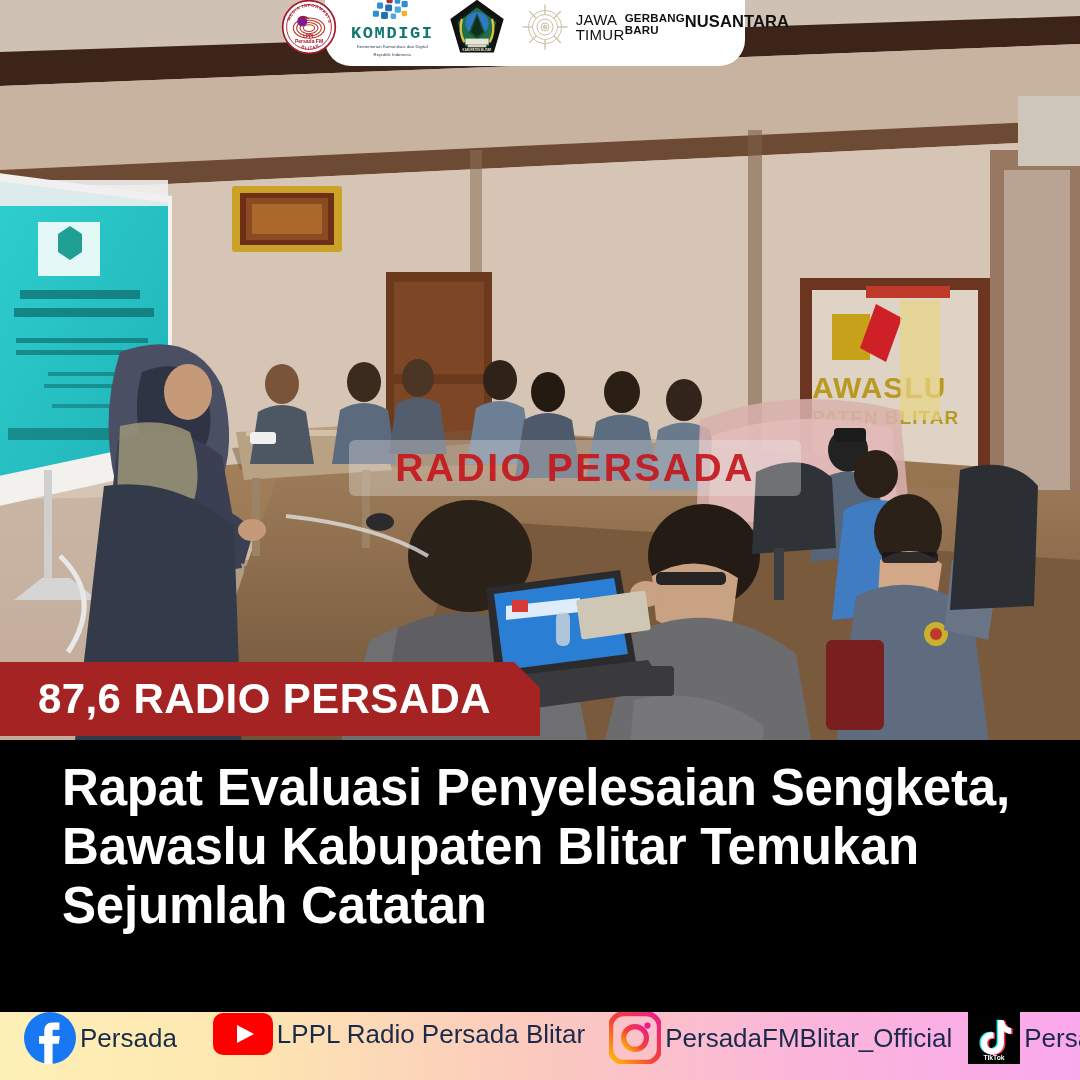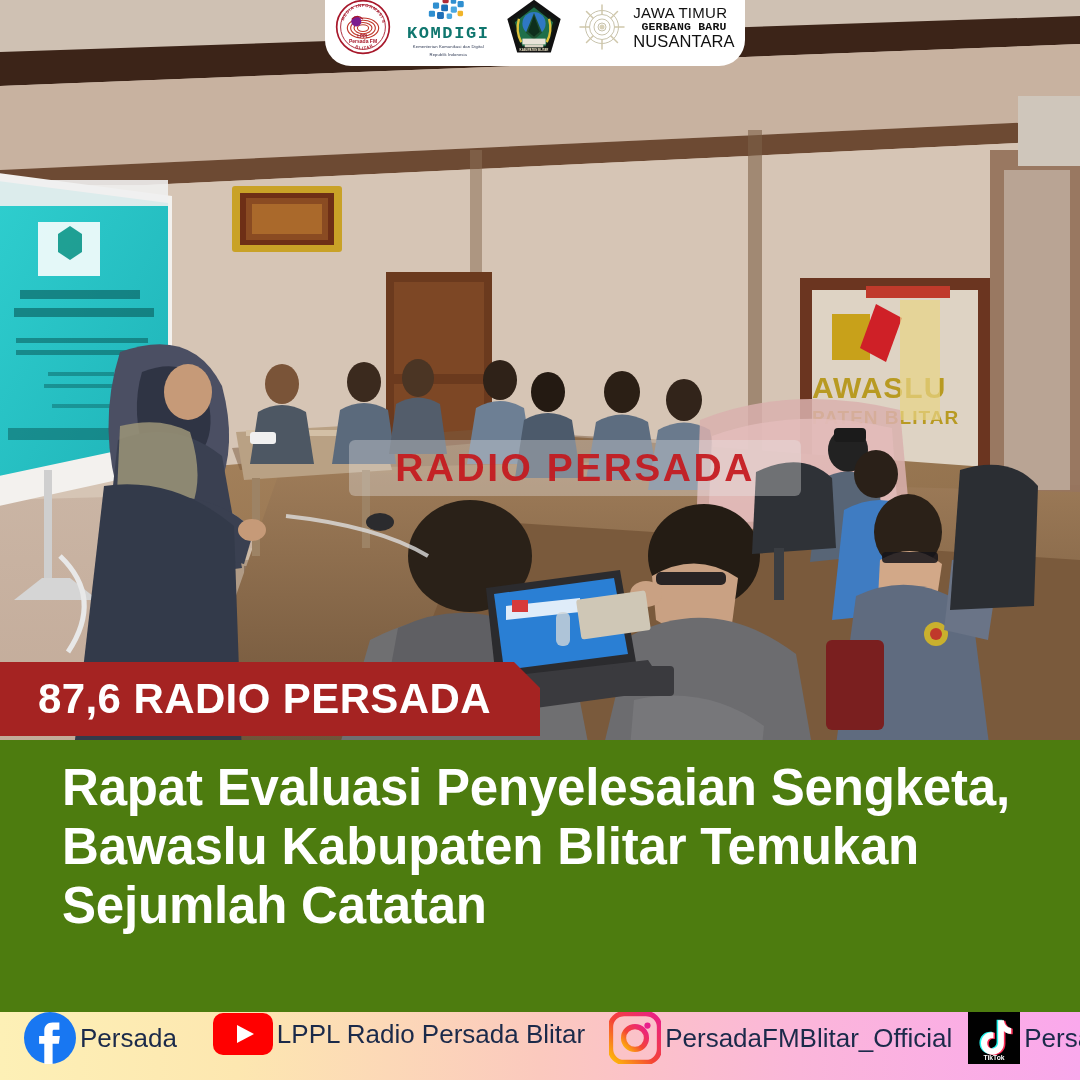--- a/index.html
+++ b/index.html
@@ -43,24 +43,24 @@
     font-family:Liberation Mono, monospace;
     font-weight:bold;font-size:17px;letter-spacing:1.6px;color:#0f766e;line-height:1;margin-top:2px;
   }
   .lg-komdigi .ksub{
     font-size:4.2px;color:#2a3550;line-height:1.25;text-align:center;margin-top:2px;
     letter-spacing:.1px;
   }
   .lg-blitar{width:58px;height:58px;flex:0 0 auto;}
   .lg-jatim{display:flex;align-items:center;gap:6px;}
   .lg-jatim .emblem{width:50px;height:50px;flex:0 0 auto;}
-  .lg-jatim .jt-text{display:flex;flex-direction:column;line-height:1;color:#101010;}
+  .lg-jatim .jt-text{display:flex;flex-direction:row;line-height:1;color:#101010;}
   .jt-1{font-size:15px;font-weight:normal;letter-spacing:.3px;font-family:"Liberation Sans",sans-serif;}
-  .jt-2{font-size:11.5px;font-weight:bold;letter-spacing:.2px;font-family:Liberation Mono, monospace;margin-top:1px;text-align:center;}
-  .jt-3{font-size:16.5px;font-weight:normal;letter-spacing:.1px;margin-top:1px;}
+  .jt-2{font-size:11.5px;font-weight:bold;letter-spacing:.2px;font-family:Liberation Sans, sans-serif;margin-top:1px;}
+  .jt-3{font-size:16.5px;font-weight:bold;letter-spacing:.1px;margin-top:1px;}
 
   
   .watermark{
     position:absolute;left:349px;top:440px;width:452px;height:56px;
     background:rgba(235,235,235,0.34);
     border-radius:6px;
     display:flex;align-items:center;justify-content:center;
     z-index:4;
   }
   .watermark span{
@@ -80,21 +80,21 @@
   }
   .red-tag span{
     color:#fff;font-weight:bold;font-size:42px;letter-spacing:.4px;
     margin-left:38px;
     font-family:"Liberation Sans",sans-serif;
   }
 
   
   .blue-band{
     position:absolute;left:0;top:740px;width:1080px;height:272px;
-    background:#4d7c0f;z-index:3;
+    background:#000000;z-index:3;
   }
   .headline{
     position:absolute;left:62px;top:18px;width:990px;
     color:#ffffff;
     font-family:"Liberation Sans",sans-serif;
     font-weight:bold;
     font-size:51px;
     line-height:1.16;
     letter-spacing:-.2px;
     white-space:pre-line;

